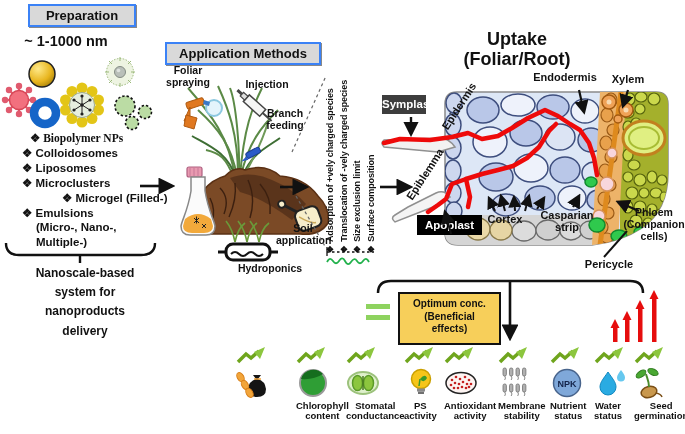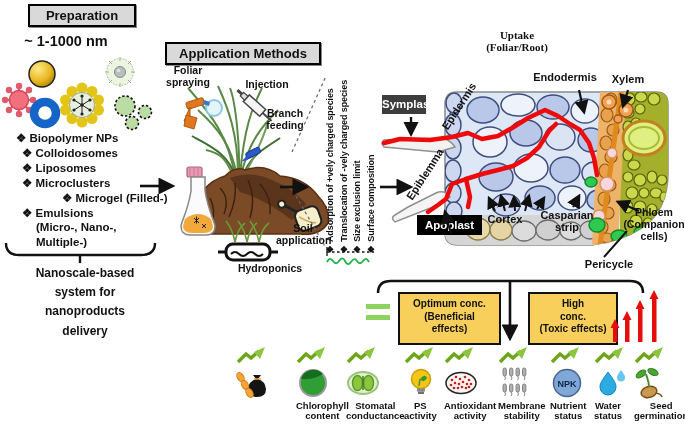--- a/index.html
+++ b/index.html
@@ -1,20 +1,20 @@
 <!DOCTYPE html>
 <html><head>
 <meta charset="utf-8">
 <style>
   html,body{margin:0;padding:0;background:#fff;}
   #canvas{position:relative;width:685px;height:434px;background:#fff;overflow:hidden;
     font-family:"Liberation Sans",sans-serif;font-weight:bold;color:#111;}
   .abs{position:absolute;}
   .lbl{position:absolute;white-space:pre-line;text-align:center;line-height:1.12;color:#111;}
-  .hdr{position:absolute;background:#d9d9d9;border:2px solid #000000;text-align:center;
+  .hdr{position:absolute;background:#d9d9d9;border:2px solid #3b82f6;text-align:center;
     font-size:13px;padding:2px 0;box-shadow:1px 1px 0 #888;}
   .npline{position:absolute;font-size:11.5px;white-space:pre;}
   .vertwrap{position:absolute;left:324px;top:62px;height:192px;display:flex;}
   .vertwrap span{writing-mode:vertical-rl;transform:rotate(180deg);font-size:9px;
     line-height:13.5px;letter-spacing:-0.1px;white-space:nowrap;}
   .tagbox{position:absolute;color:#fff;text-align:center;font-size:11.5px;}
   .concbox{position:absolute;background:#f7cf5a;border:2px solid #111;text-align:center;
     font-size:10px;line-height:1.25;white-space:pre-line;padding-top:4px;}
   .rot{transform:rotate(-57deg);}
   #effects-row{position:absolute;left:236px;top:346px;width:449px;display:flex;}
@@ -105,21 +105,21 @@
       <circle cx="118.5" cy="15.5" r="1.8" fill="#dfe3df"></circle>
     </g>
     <g fill="#bbdca4" stroke="#111" stroke-width="1.6" stroke-dasharray="2.4,2">
       <circle cx="125" cy="51" r="10"></circle>
         <circle cx="145" cy="57" r="6.5"></circle>
         <circle cx="132" cy="68" r="6.5"></circle>
     </g>
   </svg>
 
   <div>
-    <div class="npline" style="left:16px;top:131px;">❖ Biopolymer NPs</div>
+    <div class="npline" style="left:30px;top:131px;font-family:Liberation Serif, serif;">❖ Biopolymer NPs</div>
     <div class="npline" style="left:22px;top:146px;">❖ Colloidosomes</div>
     <div class="npline" style="left:22px;top:161px;">❖ Liposomes</div>
     <div class="npline" style="left:22px;top:176px;">❖ Microclusters</div>
     <div class="npline" style="left:22px;top:191px;margin-left:40px;">❖ Microgel (Filled-)</div>
     <div class="npline" style="left:22px;top:206px;">❖ Emulsions</div>
     <div class="npline" style="left:36px;top:221px;">(Micro-, Nano-,</div>
     <div class="npline" style="left:36px;top:236px;">Multiple-)</div>
   </div>
 
   <div class="lbl" style="left:24px;top:264px;width:122px;font-size:12px;line-height:1.6;">Nanoscale-based
@@ -213,21 +213,21 @@
 application</div>
   <div class="lbl" style="left:230px;top:263px;width:80px;font-size:10.5px;">Hydroponics</div>
 
   <div class="vertwrap">
     <span>❖ Adsorption of +vely charged species</span>
     <span>❖ Translocation of -vely charged species</span>
     <span>❖ Size exclusion limit</span>
     <span>❖ Surface composition</span>
   </div>
 
-  <div class="lbl" style="left:462px;top:29px;width:110px;font-size:11px;font-family:Liberation Serif, serif;">Uptake
+  <div class="lbl" style="left:462px;top:29px;width:110px;font-size:18px;">Uptake
 (Foliar/Root)</div>
   <div class="lbl" style="left:528px;top:71px;width:74px;font-size:11px;">Endodermis</div>
   <div class="lbl" style="left:604px;top:73px;width:48px;font-size:11px;">Xylem</div>
 
   <svg class="abs" style="left:378px;top:85px;" width="307" height="178" viewBox="0 0 307 178">
     <defs>
       <clipPath id="blockclip">
         <path d="M67,19 Q67,7 79,7 L278,7 Q290,7 290,19 L290,88 Q290,125 264,143 Q243,157 214,160 L80,160 Q67,160 67,148 Z"></path>
       </clipPath>
     </defs>
@@ -352,23 +352,20 @@
 cells)</div>
   <div class="lbl" style="left:578px;top:258px;width:62px;font-size:11px;">Pericycle</div>
 
   <div class="abs" style="left:366px;top:304px;">
     <div style="width:24px;height:5px;background:#8ed35f;"></div>
     <div style="width:24px;height:5px;background:#8ed35f;margin-top:6px;"></div>
   </div>
   <div class="concbox" style="left:398px;top:292px;width:99px;height:45px;">Optimum conc.
 (Beneficial
 effects)</div>
-  <div class="concbox" style="left:528px;top:292px;width:86px;height:45px;">High
-conc.
-(Toxic effects)</div>
   <svg class="abs" style="left:610px;top:290px;" width="50" height="54" viewBox="0 0 50 54" fill="#e60d0d">
     <polygon points="5,29 0.5,38 9.5,38"></polygon>
       <rect x="3" y="37" width="4.5" height="15"></rect>
     <polygon points="17,21 12.5,30 21.5,30"></polygon>
       <rect x="15" y="29" width="4.5" height="23"></rect>
     <polygon points="30,10 25.5,19 34.5,19"></polygon>
       <rect x="28" y="18" width="4.5" height="34"></rect>
     <polygon points="44,0 39.5,9 48.5,9"></polygon>
       <rect x="42" y="8" width="4.5" height="44"></rect>
   </svg>

